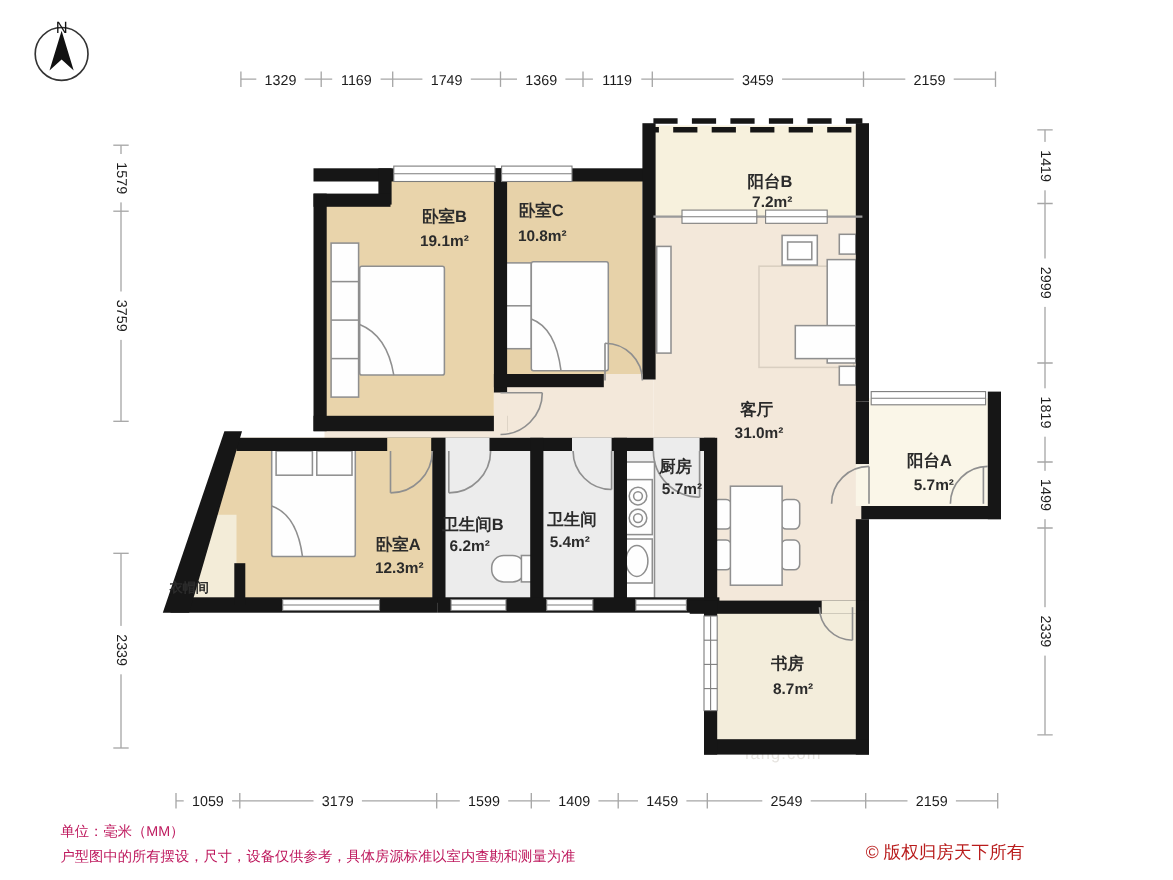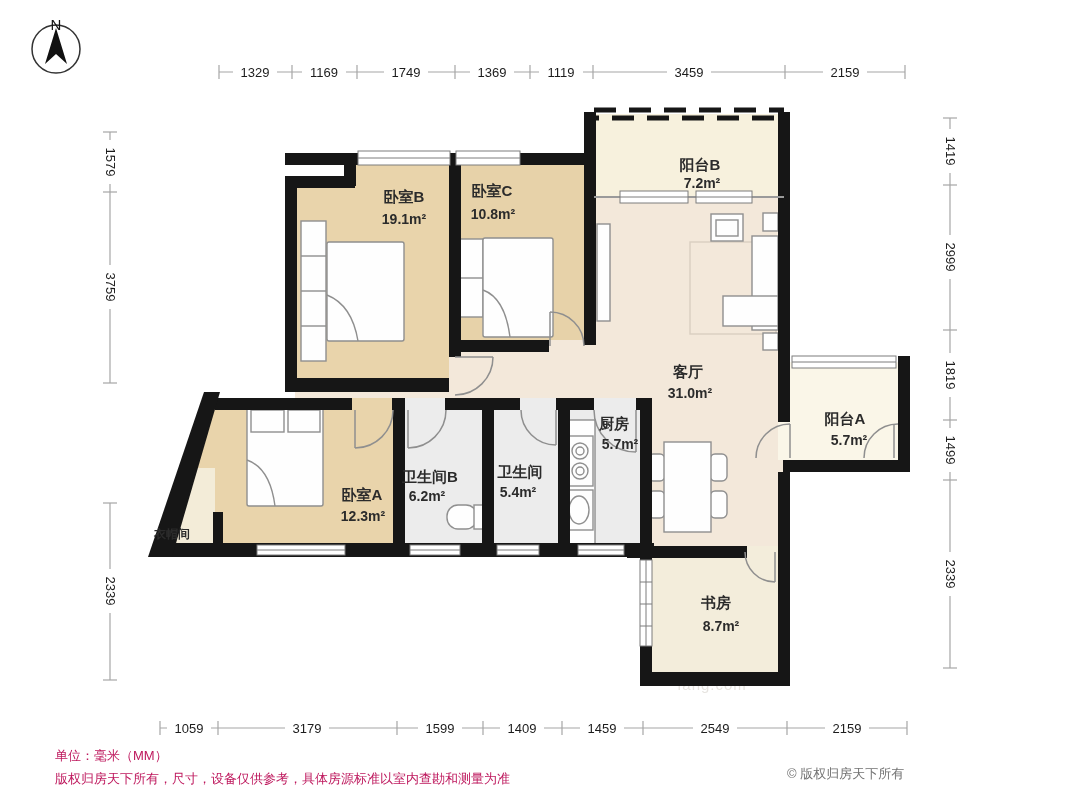--- a/index.html
+++ b/index.html
@@ -5,21 +5,21 @@
   html,body{margin:0;padding:0;background:#ffffff;}
   body{width:1066px;height:800px;position:relative;font-family:"Liberation Sans",sans-serif;overflow:hidden;}
   svg{position:absolute;left:0;top:0;}
   svg text{font-family:"Liberation Sans","DejaVu Sans",sans-serif;}
   .dim{font-size:13px;fill:#1c1c1c;}
   .rname{font-size:15px;font-weight:600;fill:#2b2b2b;}
   .rarea{font-size:14px;font-weight:600;fill:#2b2b2b;}
   .rname-sm{font-size:12px;font-weight:600;fill:#2b2b2b;}
   .wm{font-size:15px;fill:#b9b2a6;opacity:0.35;letter-spacing:1px;}
   .footer-line{position:absolute;left:55px;font-size:13px;color:#be185d;white-space:nowrap;}
-  .copyright{position:absolute;left:787px;top:765px;font-size:13px;color:#737373;white-space:nowrap;}
+  .copyright{position:absolute;left:787px;top:765px;font-size:16px;color:#b91c1c;white-space:nowrap;}
 </style>
 </head>
 <body>
 
 <svg width="1066" height="800" viewBox="0 0 1066 800">
 
   <g>
     <polygon points="295,185 352,185 352,163 449,163 449,390 295,390" fill="#e9d4ab"></polygon>
     <rect x="459" y="163" width="125" height="182" fill="#e7d2a9"></rect>
     <rect x="594" y="114" width="190" height="83" fill="#f7f1dd"></rect>
@@ -358,14 +358,14 @@
   </g>
 
   <g>
     <circle cx="56" cy="49" r="24" fill="#ffffff" stroke="#333333" stroke-width="1.5"></circle>
     <polygon points="56,28 45,64 56,54 67,64" fill="#111111"></polygon>
     <text x="56" y="30" text-anchor="middle" font-size="15" fill="#111111">N</text>
   </g>
 </svg>
 
 <div class="footer-line" style="top:747px">单位：毫米（MM）</div>
-<div class="footer-line" style="top:770px">版权归房天下所有，尺寸，设备仅供参考，具体房源标准以室内查勘和测量为准</div>
+<div class="footer-line" style="top:770px">户型图中的所有摆设，尺寸，设备仅供参考，具体房源标准以室内查勘和测量为准</div>
 <div class="copyright">© 版权归房天下所有</div>
 
 </body></html>

